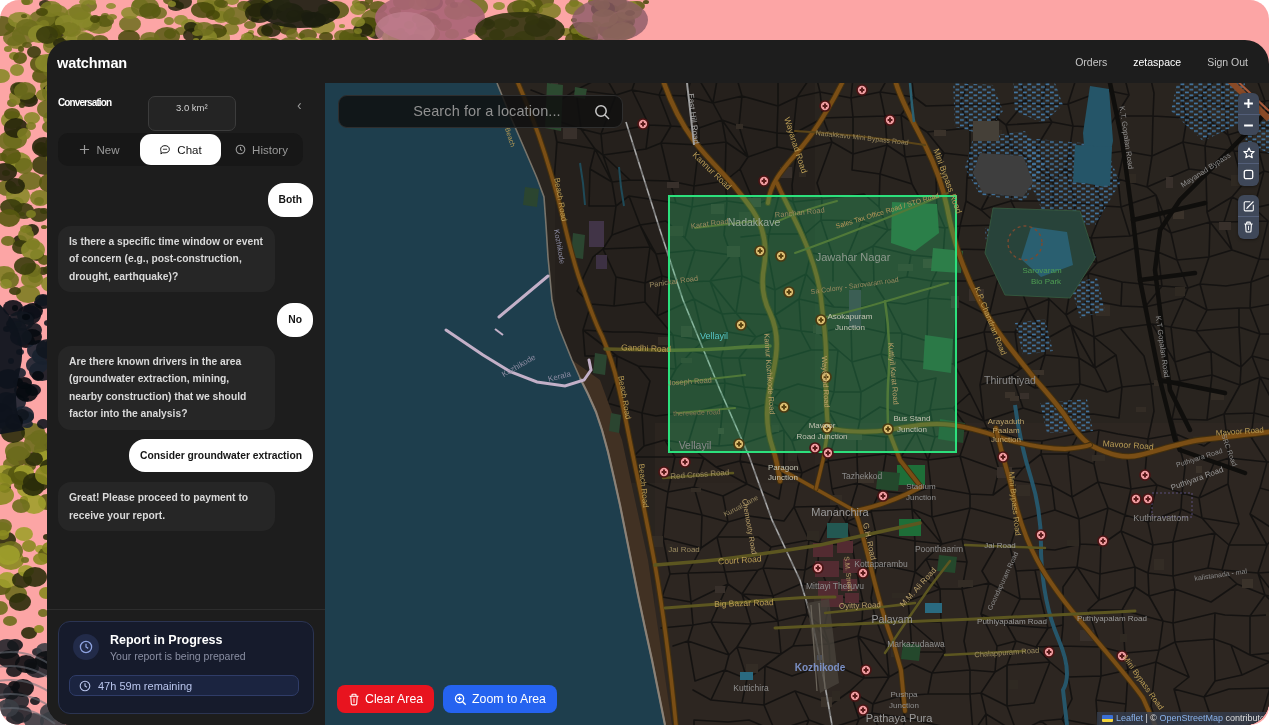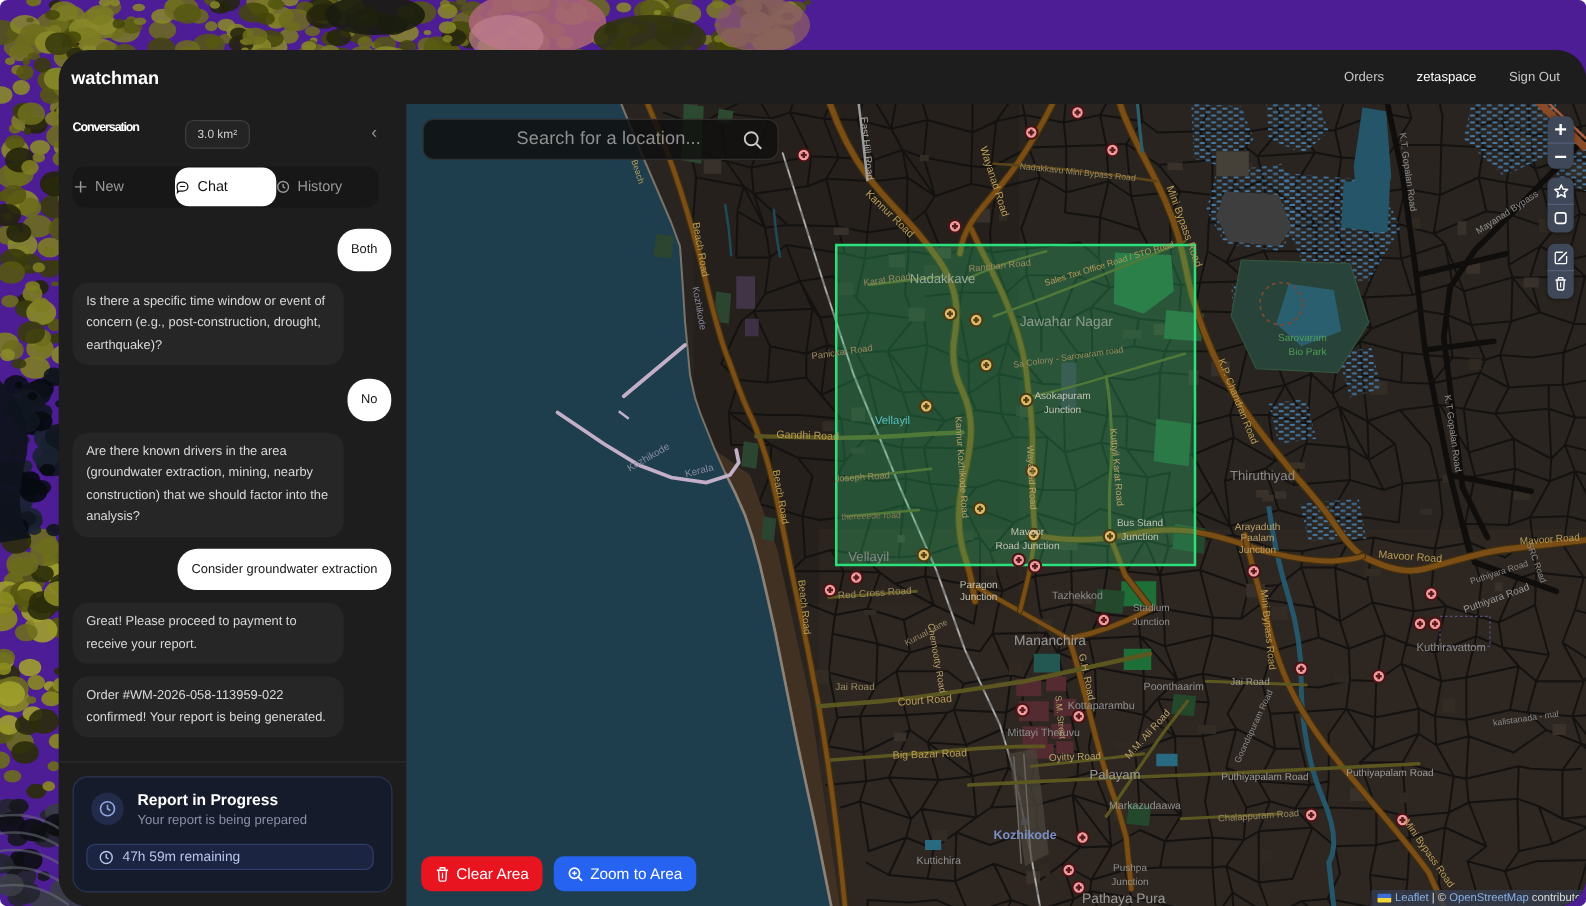--- a/index.html
+++ b/index.html
@@ -1,29 +1,29 @@
 <!DOCTYPE html>
 <html><head><meta charset="utf-8">
 <style>
 * { margin:0; padding:0; box-sizing:border-box; }
 html,body { width:1269px; height:725px; background:#fff; font-family:"Liberation Sans",sans-serif; overflow:hidden; }
-#stage { position:absolute; left:0; top:0; width:1269px; height:725px; background:#4c1d95; border-radius:6px; overflow:hidden; }
+#stage { position:absolute; left:0; top:0; width:1269px; height:725px; background:#fca5a5; border-radius:19px; overflow:hidden; }
 #app { position:absolute; left:47px; top:40px; width:1222px; height:685px; background:#1d1d1d; border-radius:24px; overflow:hidden; }
 #logo { position:absolute; left:10px; top:15px; color:#fff; font-size:14.5px; font-weight:600; letter-spacing:-0.1px; }
 #hlinks { position:absolute; right:21px; top:16px; font-size:10.5px; color:#c6c6c6; }
 #hlinks span { margin-left:26px;text-align:center; }
 #hlinks .zs { color:#fff; font-weight:normal; }
 #side { position:absolute; left:0; top:43px; width:278px; height:642px; background:#1d1d1d; }
 .ctitle { position:absolute; left:11px; top:14px; font-size:10px; font-weight:bold; letter-spacing:-0.9px; color:#fff; }
-.badge { position:absolute; left:101px; top:13px; height:23px; background:#242424; border:1px solid #3c3c3c; border-radius:7px; color:#cfcfcf; font-size:9.5px; line-height:21px; padding:0 9px; }
+.badge { position:absolute; left:101px; top:13px; height:35px; background:#242424; border:1px solid #3c3c3c; border-radius:7px; color:#cfcfcf; font-size:9.5px; line-height:21px; padding:0 27px; }
 .chev { position:absolute; left:250px; top:14px; color:#9a9a9a; font-size:14px; }
 #tabs { position:absolute; left:11px; top:50px; width:245px; height:33px; background:#171717; border-radius:10px; display:flex; align-items:center; padding:1px; }
-.tab { flex:1; height:31px; display:flex; align-items:center; color:#9a9a9a; font-size:11.5px; gap:6px; }
+.tab { flex:1; height:31px; display:flex; align-items:center; justify-content:center; color:#9a9a9a; font-size:11.5px; gap:6px; }
 .tab.active { background:#fff; color:#111; border-radius:11px; font-weight:500; }
-#msgs { position:absolute; left:0; top:100px; width:288px; }
+#msgs { position:absolute; left:0; top:100px; width:288px;font-weight:bold; }
 .brow { position:relative; width:255px; margin:0 12px 0 11px; }
 .bub { display:inline-block; font-size:10.3px; line-height:17.5px; padding:7px 11px; border-radius:13px; }
 .bot { background:#262626; color:#d9d9d9; float:left; max-width:217px; }
 .usr { background:#fff; color:#151515; float:right; border-radius:16px; padding:8px 11px; }
 .clr { clear:both; height:0; }
 #repwrap { position:absolute; left:0; top:526px; width:278px; height:145px; border-top:1px solid #2d2d2d; background:#1d1d1d; }
 #repcard { position:absolute; left:11px; top:11px; width:256px; height:93px; background:#161b2c; border:1px solid #2b3452; border-radius:12px; }
 .ricon { position:absolute; left:14px; top:12px; width:26px; height:26px; border-radius:50%; background:#222b49; display:flex; align-items:center; justify-content:center; }
 .rtitle { position:absolute; left:51px; top:11px; color:#fff; font-size:12.5px; font-weight:bold; }
 .rsub { position:absolute; left:51px; top:28px; color:#8a8fa3; font-size:10.5px; }
@@ -595,24 +595,20 @@
             <div class="clr"></div>
           </div>
       <div class="brow" style="margin-bottom:10px">
             <span class="bub usr">Consider groundwater extraction</span>
             <div class="clr"></div>
           </div>
       <div class="brow" style="margin-bottom:10px">
             <span class="bub bot">Great! Please proceed to payment to receive your report.</span>
             <div class="clr"></div>
           </div>
-      <div class="brow">
-            <span class="bub bot">Order #WM-2026-058-113959-022 confirmed! Your report is being generated.</span>
-            <div class="clr"></div>
-          </div>
     </div>
     <div id="repwrap">
       <div id="repcard">
         <div class="ricon">
               <svg width="14" height="14" viewBox="0 0 14 14">
                 <circle cx="7" cy="7" r="5.6" fill="none" stroke="#8fa3e0" stroke-width="1.3"></circle>
                 <path d="M7,3.8 V7 L9.2,8.4" stroke="#8fa3e0" stroke-width="1.3" fill="none"></path>
               </svg>
             </div>
         <div class="rtitle">Report in Progress</div>

